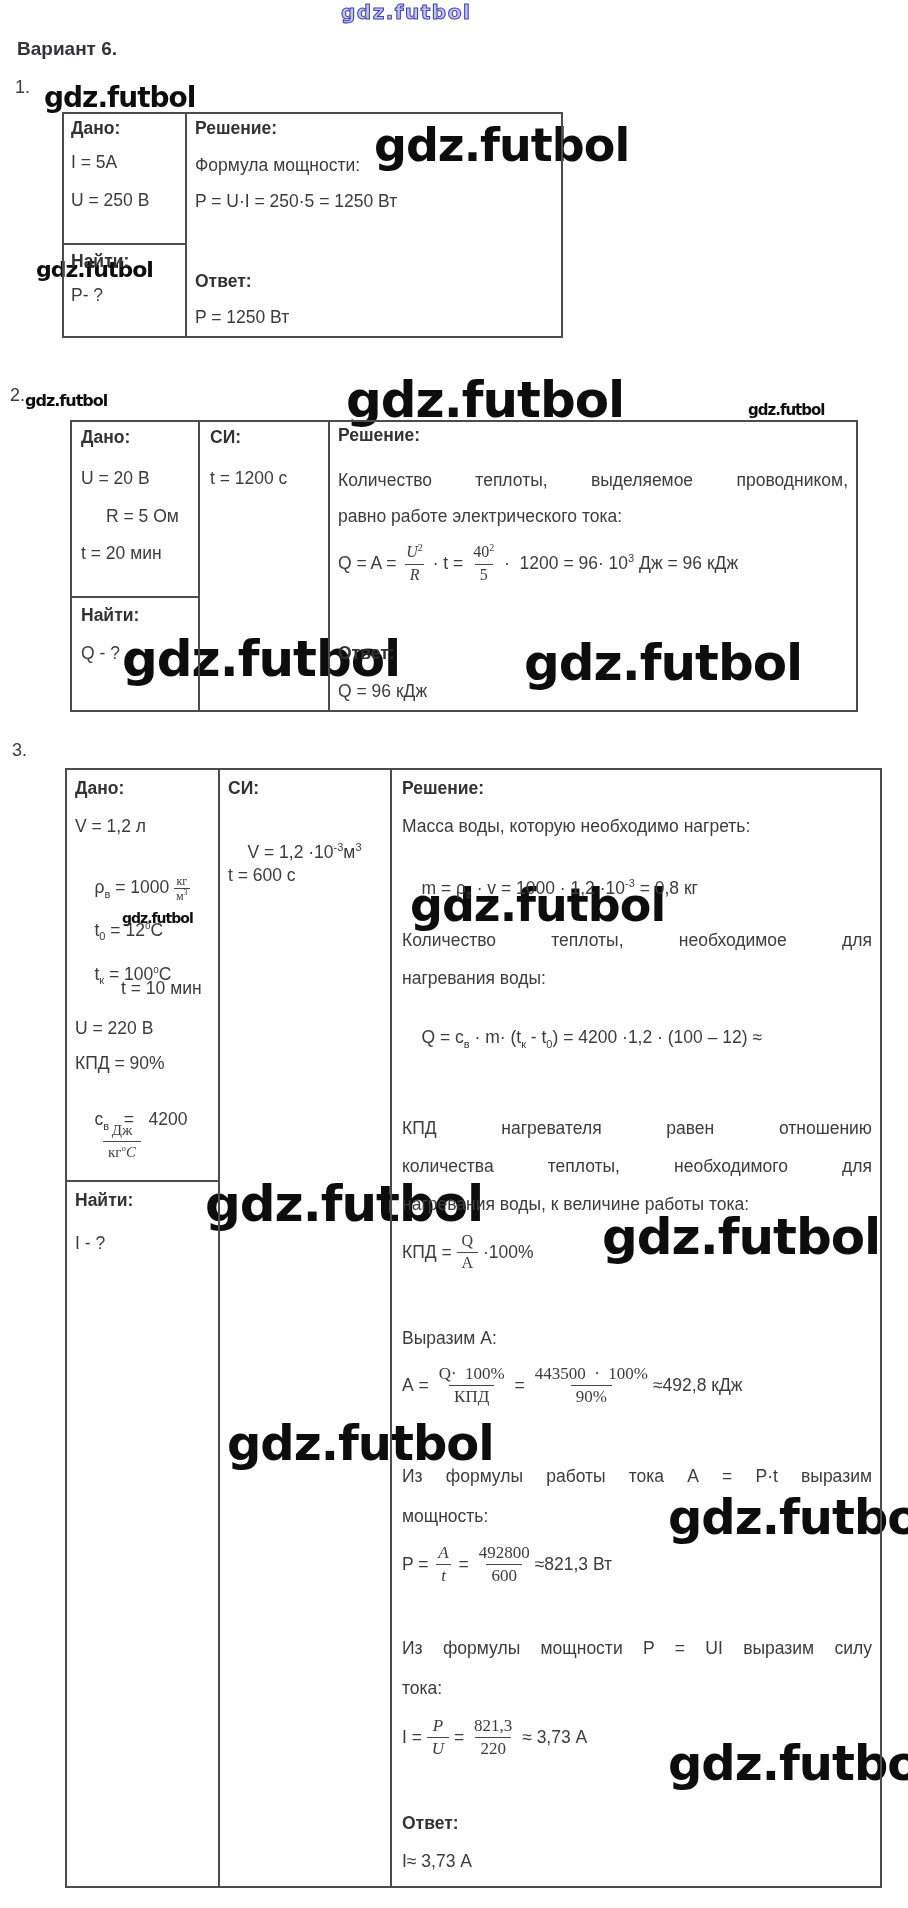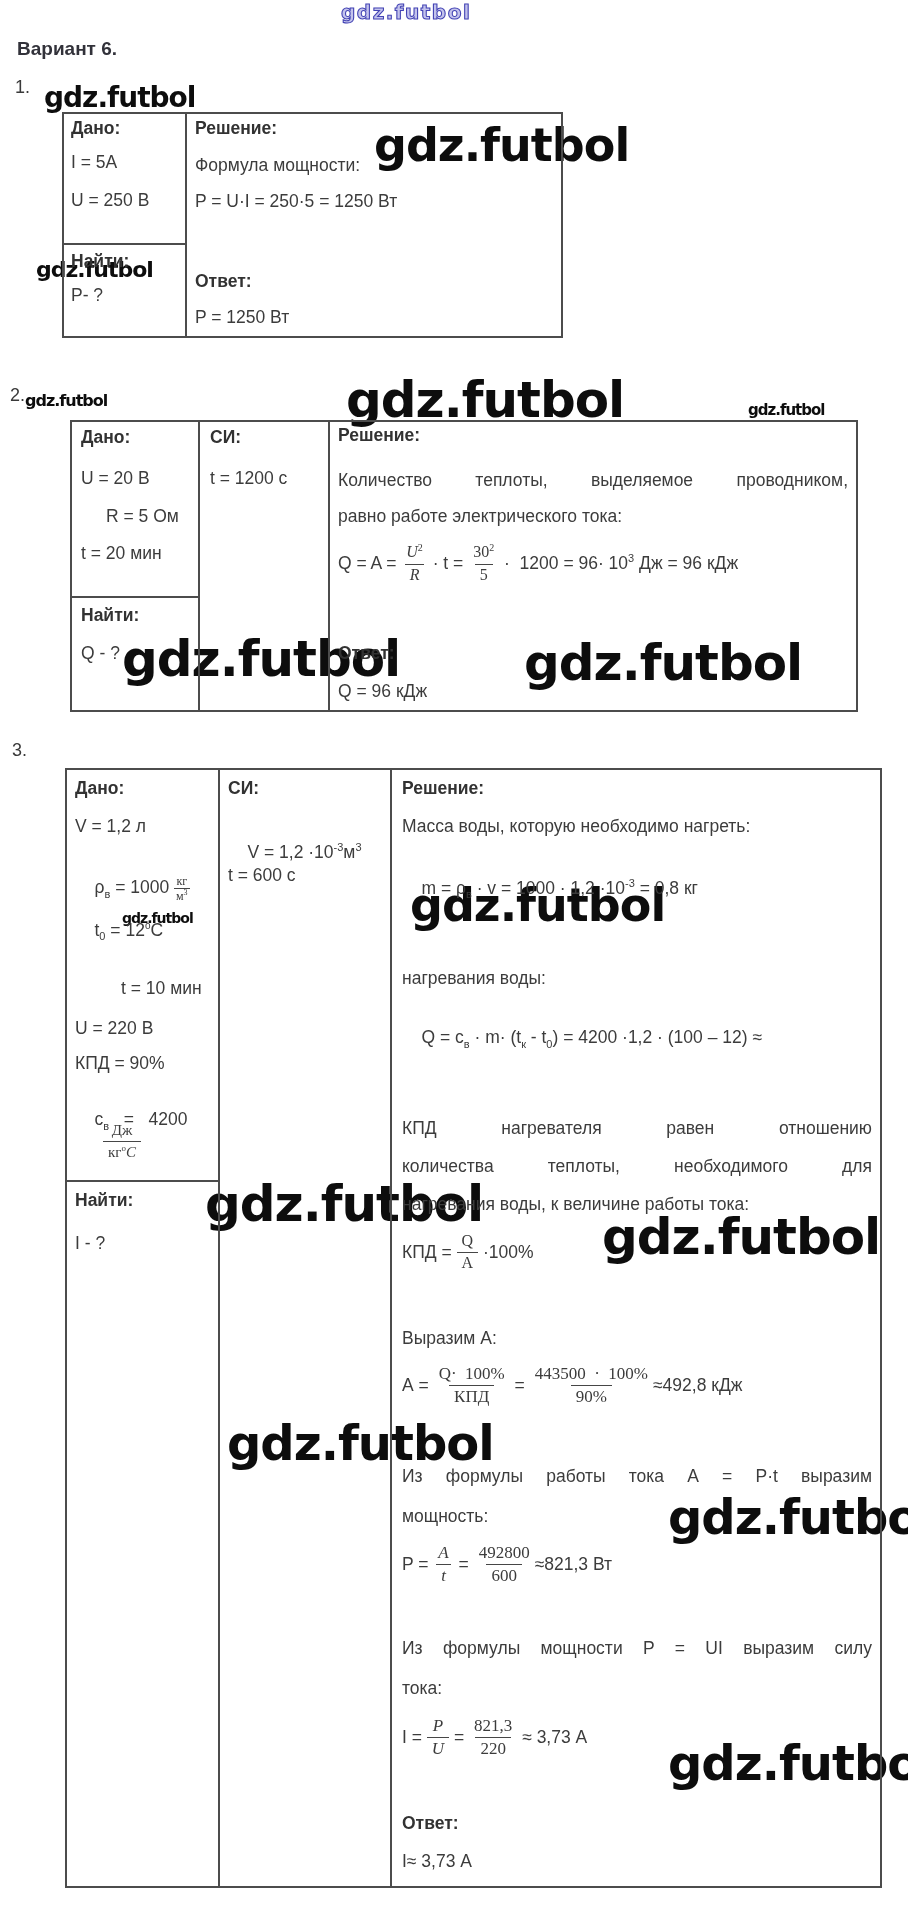--- a/index.html
+++ b/index.html
@@ -103,40 +103,43 @@
   <div class="line" style="left:138px; top:46px;">t = 1200 с</div>
 
   <div class="line bold" style="left:266px; top:3px;">Решение:</div>
   <div class="jline" style="left:266px; top:48px; width:510px;">Количество теплоты, выделяемое проводником,</div>
   <div class="line" style="left:266px; top:84px;">равно работе электрического тока:</div>
 
   <div class="formula" style="left:266px; top:113px; height:56px;">
     <span class="seg">Q = A = </span>
     <span class="frac"><span class="num"><span class="it">U</span><sup>2</sup></span><span class="den it">R</span></span>
     <span class="seg"> · t = </span>
-    <span class="frac"><span class="num"><span>30</span><sup>2</sup></span><span class="den">5</span></span>
+    <span class="frac"><span class="num"><span>40</span><sup>2</sup></span><span class="den">5</span></span>
     <span class="seg"><span> ·  1200 = 96· 10</span><sup>3</sup><span> Дж = 96 кДж</span></span>
   </div>
 
   <div class="line bold" style="left:266px; top:221px;">Ответ:</div>
   <div class="line" style="left:266px; top:259px;">Q = 96 кДж</div>
 </div>
 
 <div class="table" style="left:65px; top:768px; width:817px; height:1120px;">
   <div class="vline" style="left:151px;"></div>
   <div class="vline" style="left:323px;"></div>
   <div class="hline" style="left:0; top:410px; width:151px;"></div>
 
   <div class="line bold" style="left:8px; top:8px;">Дано:</div>
   <div class="line" style="left:8px; top:46px;">V = 1,2 л</div>
   <div class="line" style="left:8px; top:84px;">
     <span>ρ</span><sub>в</sub><span> = 1000 </span><span class="frac sfrac" style="vertical-align:middle;"><span class="num">кг</span><span class="den"><span>м</span><sup style="font-size:8px;">3</sup></span></span>
   </div>
   <div class="line" style="left:8px; top:124px;">
     <span>t</span><sub>0</sub><span> = 12</span><sup class="deg">о</sup><span>C</span>
+  </div>
+  <div class="line" style="left:8px; top:168px;">
+    <span>t</span><sub>к</sub><span> = 100</span><sup class="deg">о</sup><span>C</span>
   </div>
   <div class="line" style="left:8px; top:208px;margin-left:46px;">t = 10 мин</div>
   <div class="line" style="left:8px; top:248px;">U = 220 В</div>
   <div class="line" style="left:8px; top:283px;">КПД = 90%</div>
   <div class="line" style="left:8px; top:318px;">
     <span>c</span><sub>в</sub><span>   =   </span><span>4200</span>
   </div>
   <div class="abs" style="left:36px; top:352px;">
     <span class="frac" style="font-size:15px;">
         <span class="num">Дж</span>
@@ -150,20 +153,21 @@
   <div class="line" style="left:161px; top:46px;">
     <span>V = 1,2 ·10</span><sup>-3</sup><span>м</span><sup>3</sup>
   </div>
   <div class="line" style="left:161px; top:95px;">t = 600 с</div>
 
   <div class="line bold" style="left:335px; top:8px;">Решение:</div>
   <div class="line" style="left:335px; top:46px;">Масса воды, которую необходимо нагреть:</div>
   <div class="line" style="left:335px; top:82px;">
     <span>m = ρ</span><sub>в</sub><span> · v = 1000 · 1,2 ·10</span><sup>-3</sup><span> = 0,8 кг</span>
   </div>
+  <div class="jline" style="left:335px; top:160px; width:470px;">Количество теплоты, необходимое для</div>
   <div class="line" style="left:335px; top:198px;">нагревания воды:</div>
   <div class="line" style="left:335px; top:236px;">
     <span>Q = c</span><sub>в</sub><span> · m· (t</span><sub>к</sub><span> - t</span><sub>0</sub><span>) = 4200 ·1,2 · (100 – 12) ≈</span>
   </div>
   <div class="jline" style="left:335px; top:386px; width:470px;">количества теплоты, необходимого для</div>
   <div class="jline" style="left:335px; top:348px; width:470px;">КПД нагревателя равен отношению</div>
   <div class="line" style="left:335px; top:424px;">нагревания воды, к величине работы тока:</div>
 
   <div class="formula" style="left:335px; top:454px; height:56px;">
     <span class="seg">КПД = </span>

